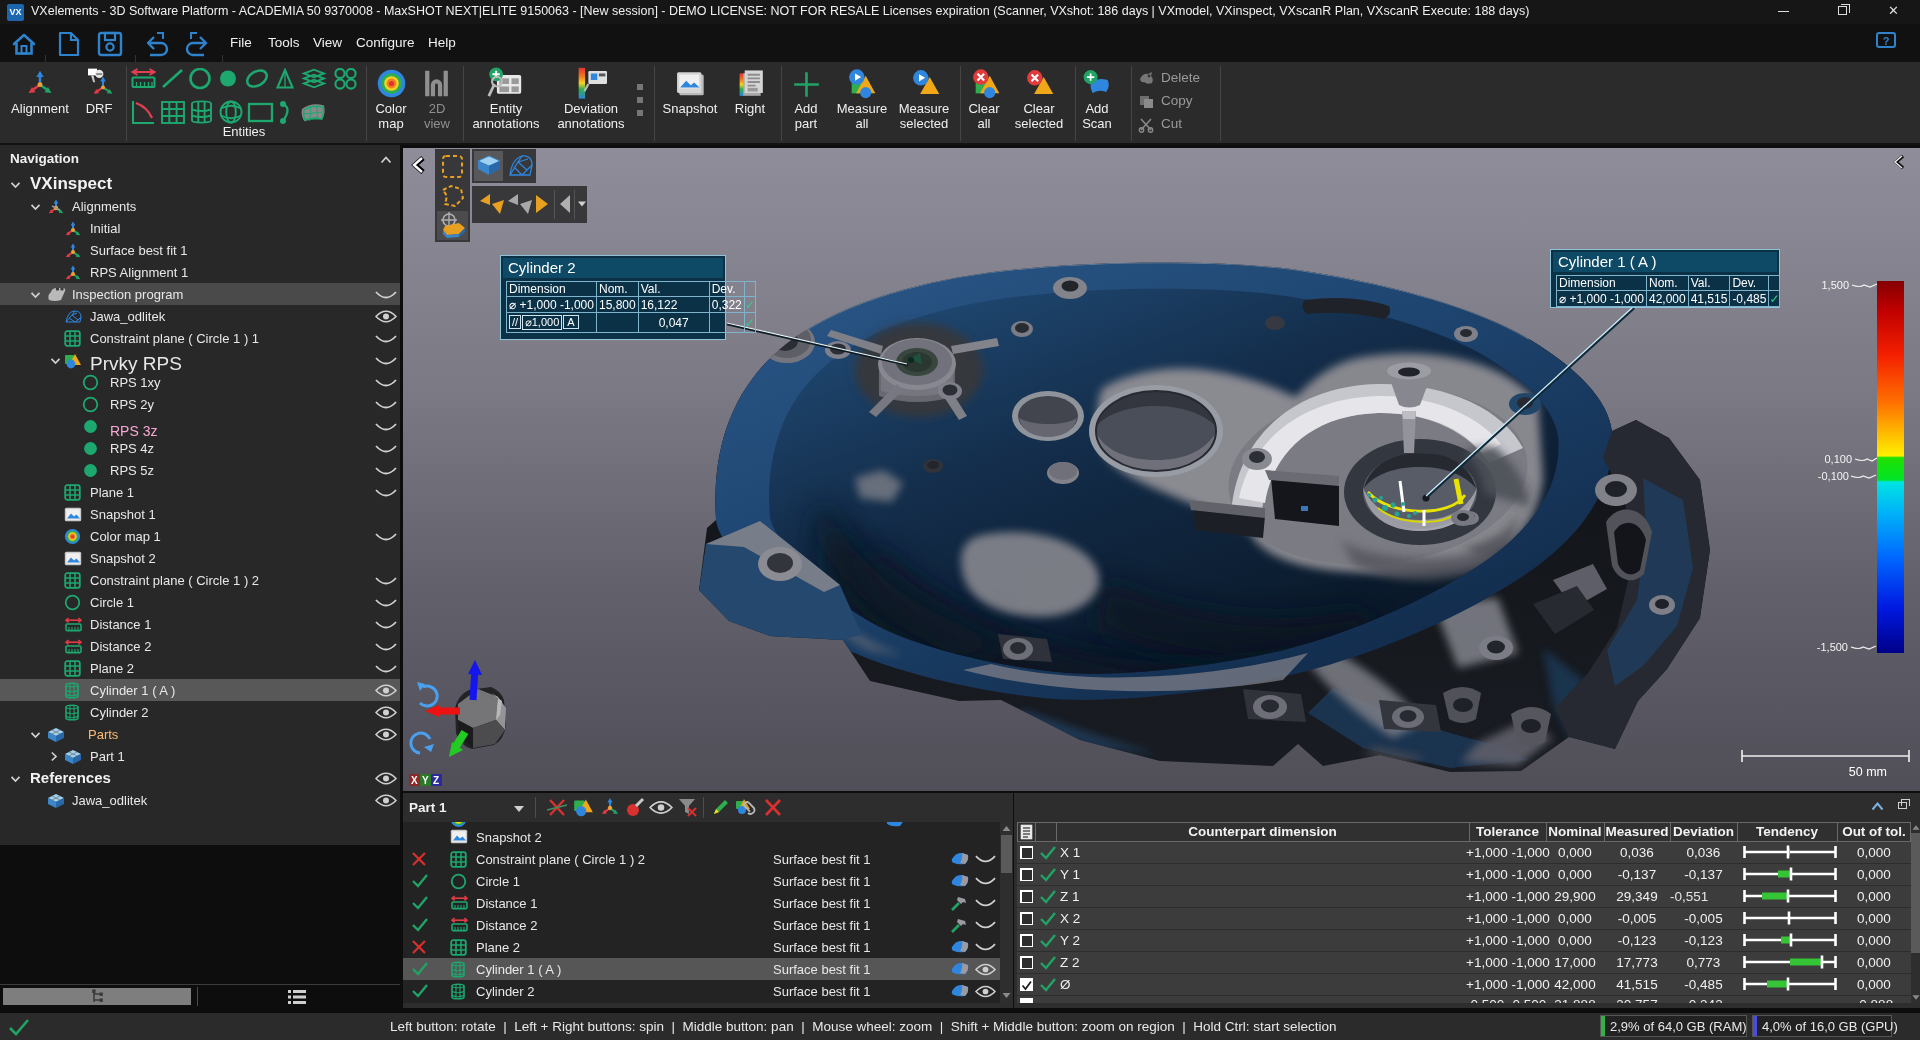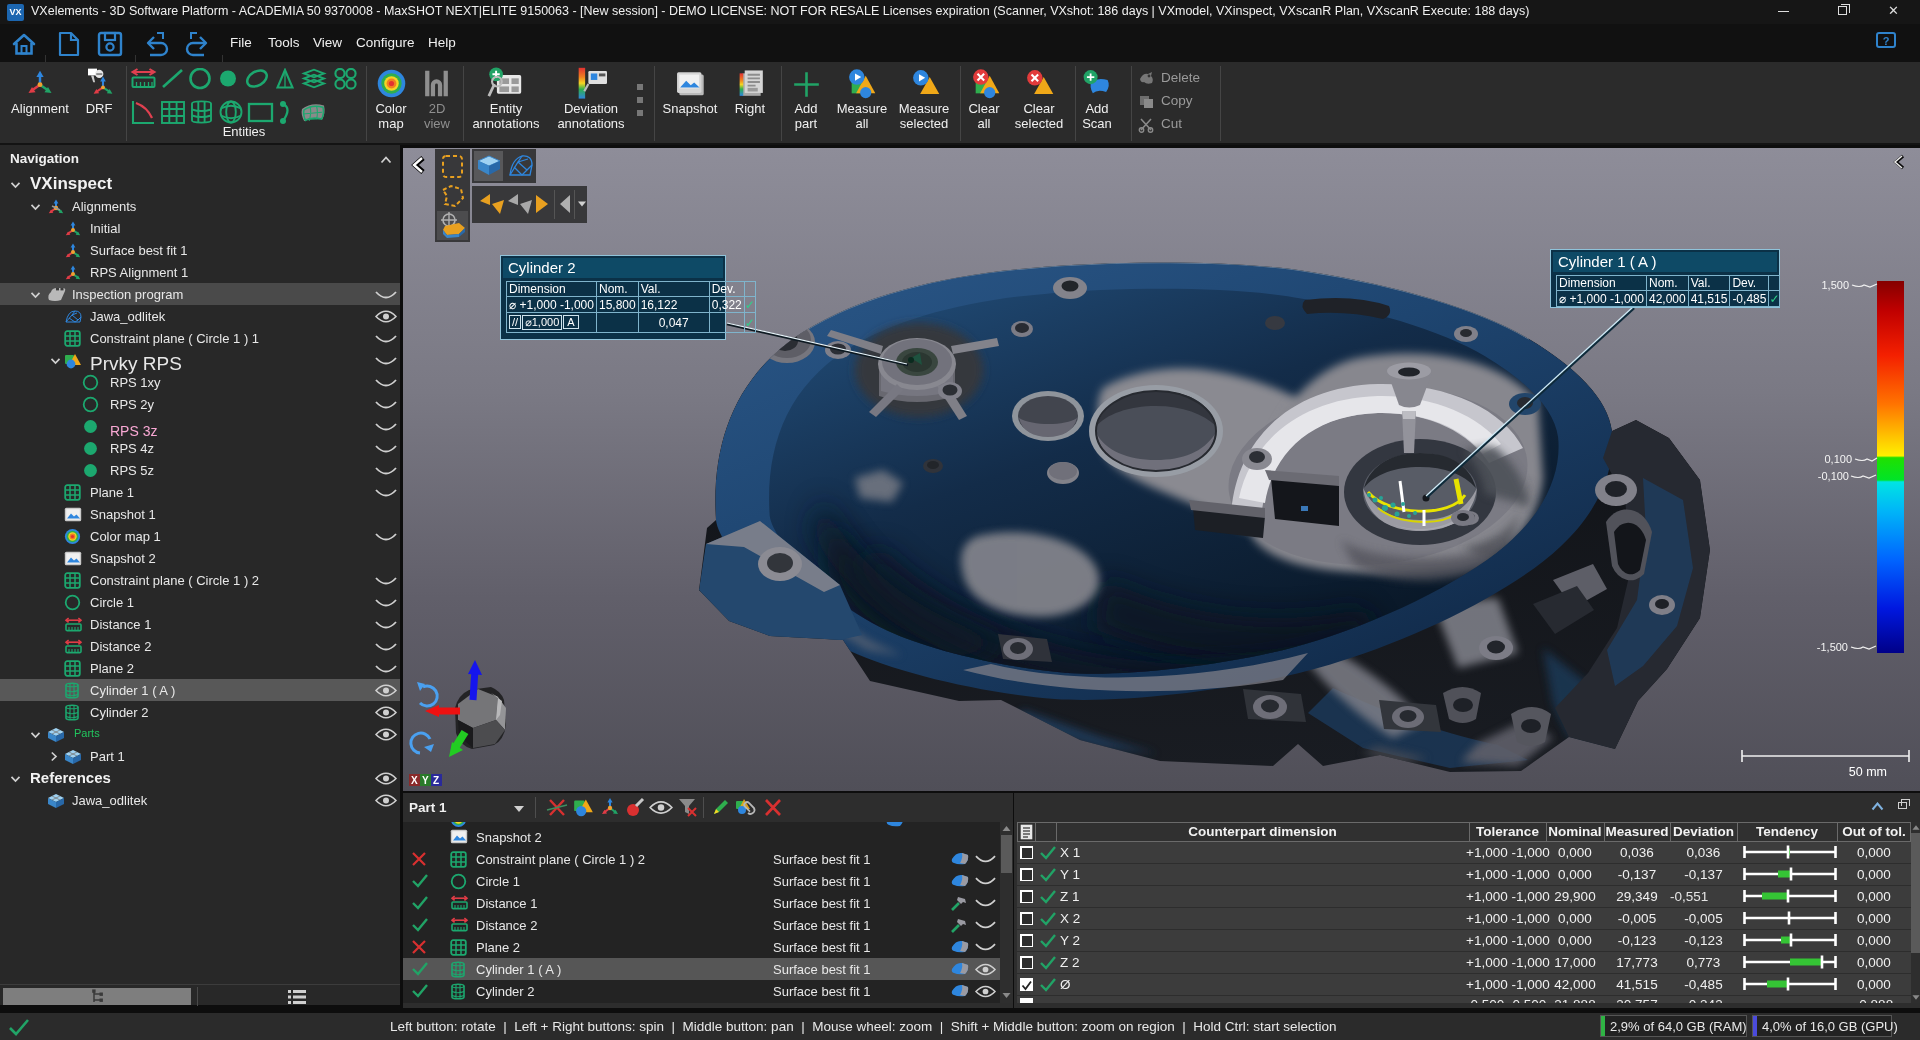--- a/index.html
+++ b/index.html
@@ -279,21 +279,21 @@
     </svg>
   <div class="abs glbl" style="left:1161px;top:31px;font-size:13.5px;color:#9a9a9a">Copy</div>
   <svg class="ic" style="left:1138px;top:55px" width="17" height="16" viewBox="0 0 17 16">
       <path d="M3 2 L13 13 M13 2 L3 13" stroke="#8a8a8a" stroke-width="1.6"></path>
       <circle cx="3.5" cy="13" r="2.2" fill="none" stroke="#8a8a8a" stroke-width="1.4"></circle>
       <circle cx="12.5" cy="13" r="2.2" fill="none" stroke="#8a8a8a" stroke-width="1.4"></circle>
     </svg>
   <div class="abs glbl" style="left:1161px;top:54px;font-size:13.5px;color:#9a9a9a">Cut</div>
 </div>
 
-<div class="abs" id="nav" style="left:0;top:145px;width:400px;height:860px;background:#282828">
+<div class="abs" id="nav" style="left:0;top:145px;width:400px;height:700px;background:#282828">
   <div class="abs" style="left:10px;top:6px;font-size:13.5px;font-weight:bold;color:#f0f0f0">Navigation</div>
   <svg class="ic" style="left:380px;top:11px" width="12" height="8" viewBox="0 0 12 8">
       <path d="M1.5 6.5 L6 1.5 L10.5 6.5" fill="none" stroke="#d0d0d0" stroke-width="1.8"></path>
     </svg>
   <svg class="ic" style="left:10px;top:36px" width="11" height="8" viewBox="0 0 11 8">
       <path d="M1.5 1.8 L5.5 6 L9.5 1.8" fill="none" stroke="#d0d0d0" stroke-width="1.7"></path>
     </svg>
   <div class="abs" style="left:30px;top:29px;font-size:17px;font-weight:bold;color:#f2f2f2">VXinspect</div>
   <svg class="ic" style="left:30px;top:58px" width="11" height="8" viewBox="0 0 11 8">
       <path d="M1.5 1.8 L5.5 6 L9.5 1.8" fill="none" stroke="#d0d0d0" stroke-width="1.7"></path>
@@ -519,21 +519,21 @@
     </svg>
   <svg class="ic" style="left:30px;top:586px" width="11" height="8" viewBox="0 0 11 8">
       <path d="M1.5 1.8 L5.5 6 L9.5 1.8" fill="none" stroke="#d0d0d0" stroke-width="1.7"></path>
     </svg>
   <svg class="ic" style="left:47px;top:582px" width="18" height="16" viewBox="0 0 18 16">
       <path d="M9 1 L17 5 L9 9 L1 5 Z" fill="#9fd2f2"></path>
       <path d="M1 5 v6 l8 4 v-6 Z" fill="#3a86c8"></path>
       <path d="M17 5 v6 l-8 4 v-6 Z" fill="#2868a8"></path>
       <path d="M5 3 l8 4 M13 3 l-8 4" stroke="#777" stroke-width=".8"></path>
     </svg>
-  <div class="abs" style="left:74px;top:582px;font-size:11px;color:#22c55e">Parts</div>
+  <div class="abs" style="left:88px;top:582px;font-size:13px;color:#fdba74">Parts</div>
   <svg class="ic" style="left:375px;top:583px" width="22" height="13" viewBox="0 0 22 13">
       <path d="M1 6.5 Q11 -4 21 6.5 Q11 17 1 6.5 Z" fill="none" stroke="#cfcfcf" stroke-width="1.6"></path>
       <circle cx="11" cy="6.5" r="3" fill="#cfcfcf"></circle>
     </svg>
   <svg class="ic" style="left:50px;top:606px" width="8" height="11" viewBox="0 0 8 11">
       <path d="M1.8 1.5 L6 5.5 L1.8 9.5" fill="none" stroke="#d0d0d0" stroke-width="1.7"></path>
     </svg>
   <svg class="ic" style="left:64px;top:604px" width="18" height="16" viewBox="0 0 18 16">
       <path d="M9 1 L17 5 L9 9 L1 5 Z" fill="#9fd2f2"></path>
       <path d="M1 5 v6 l8 4 v-6 Z" fill="#3a86c8"></path>

